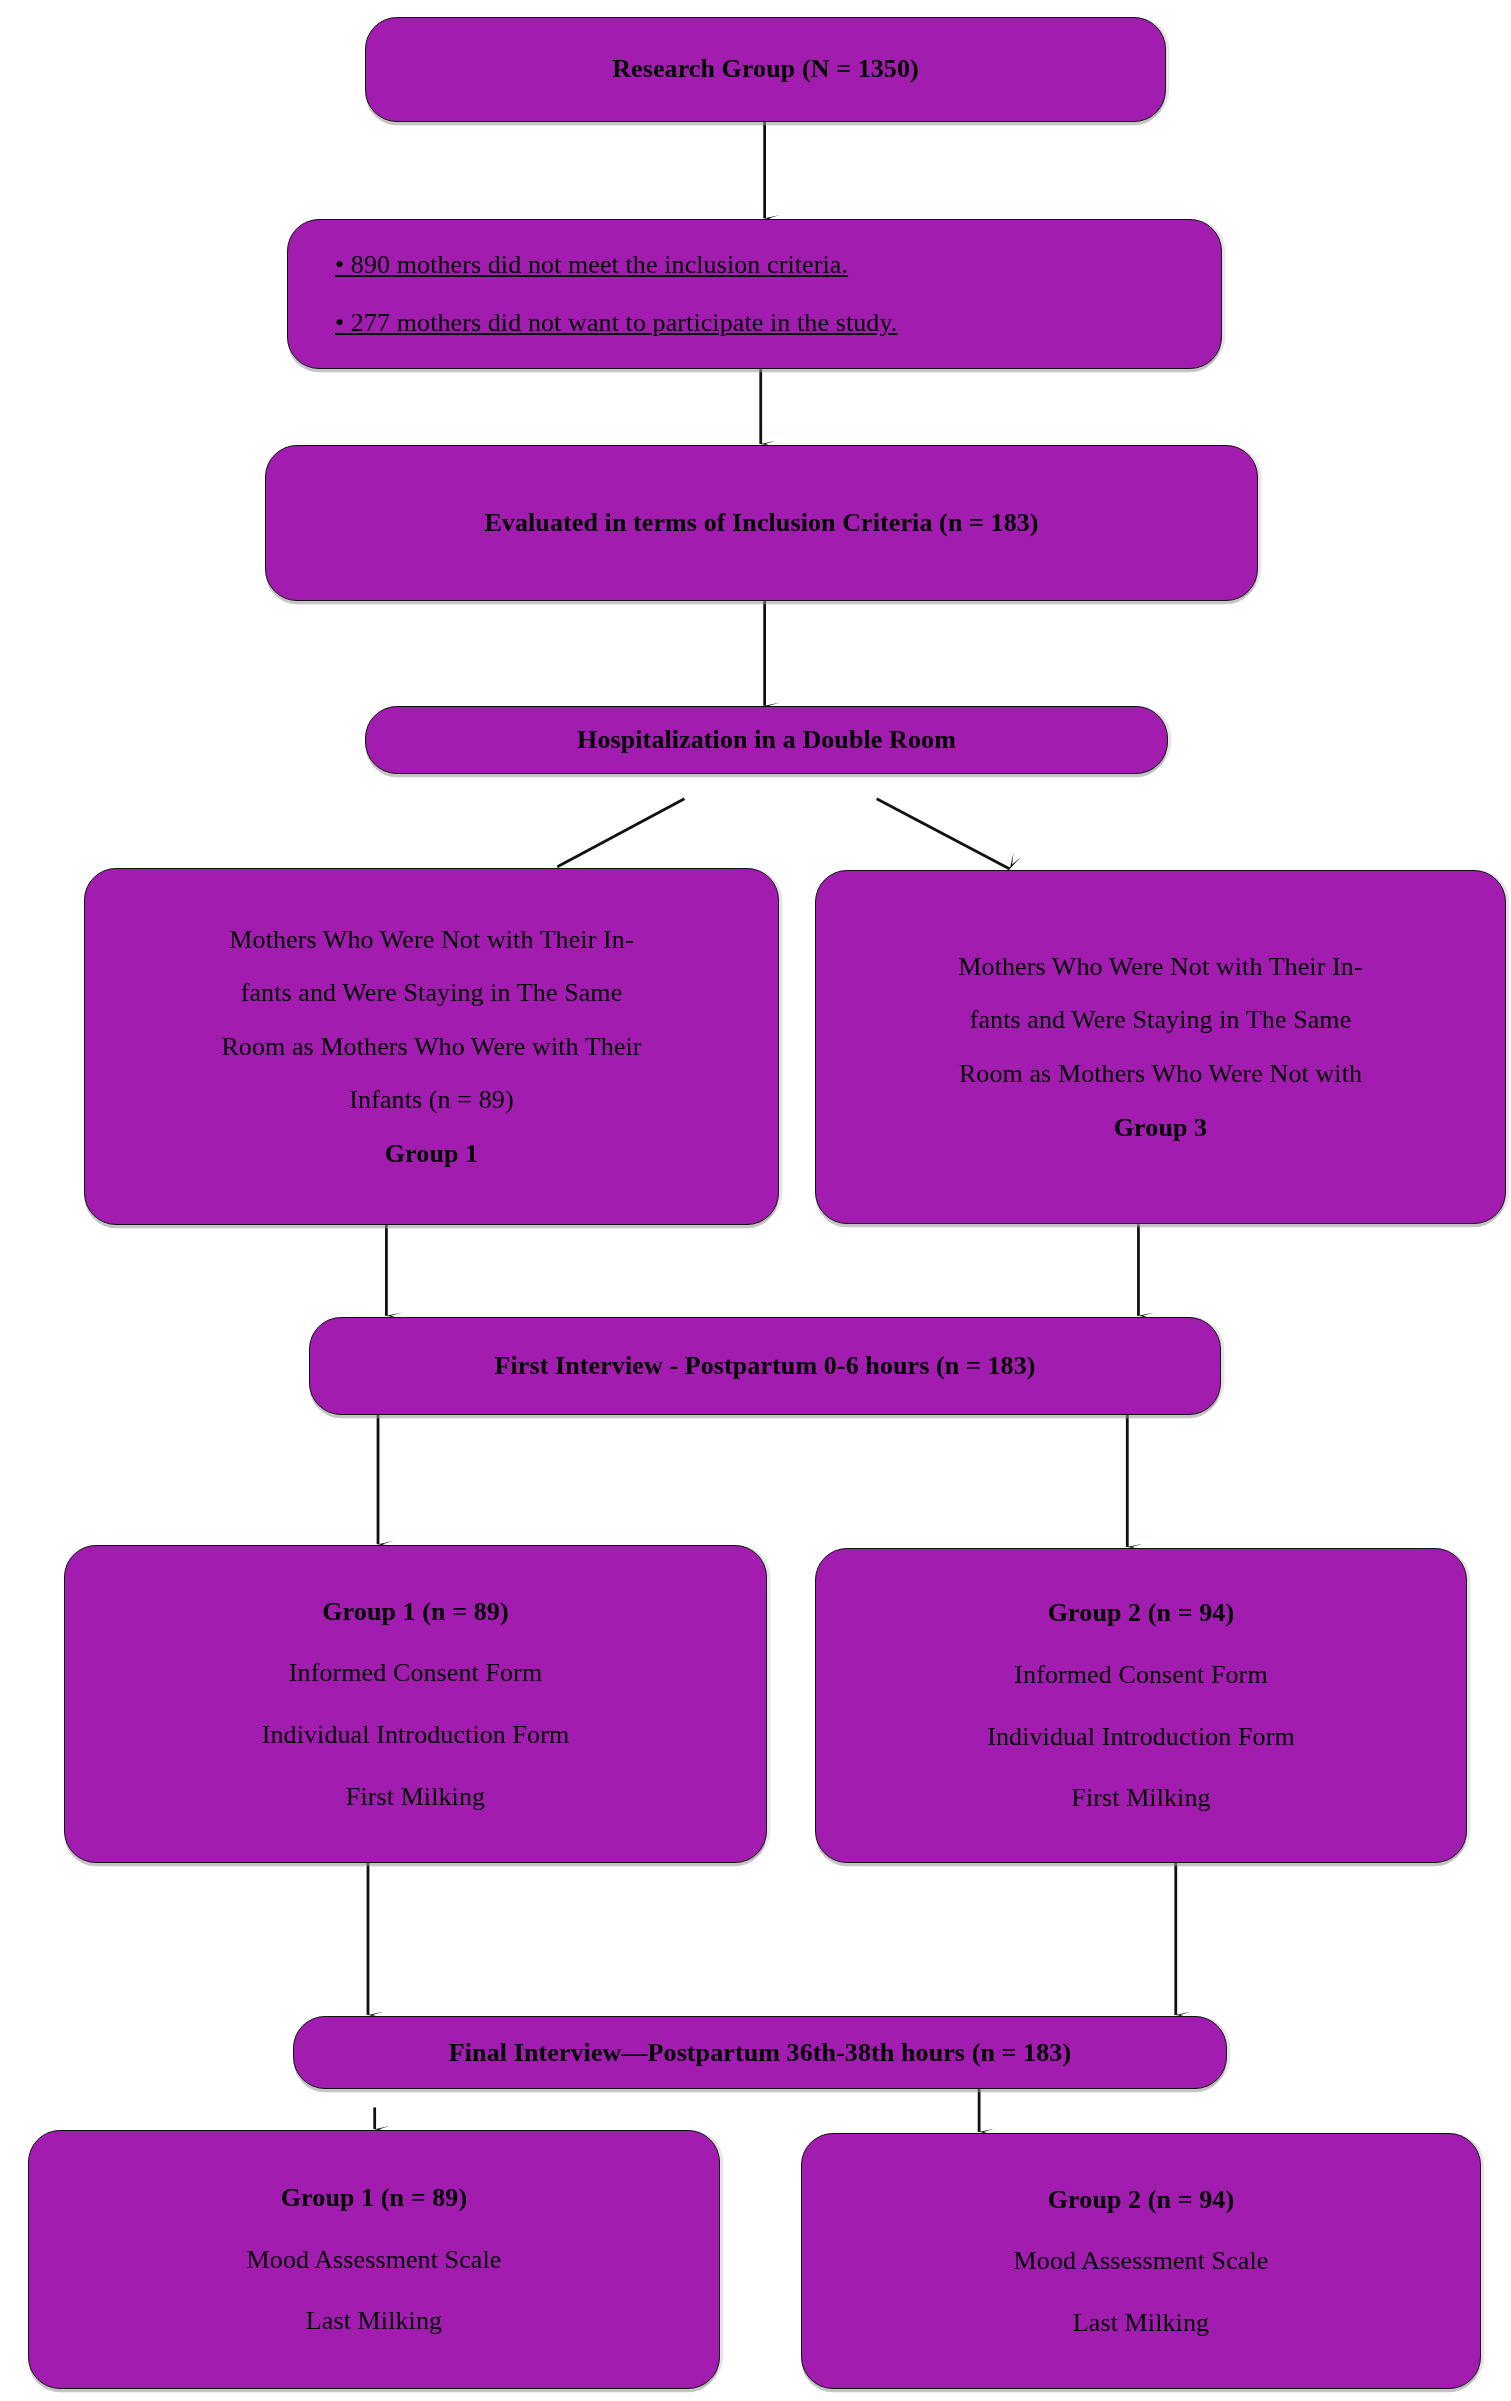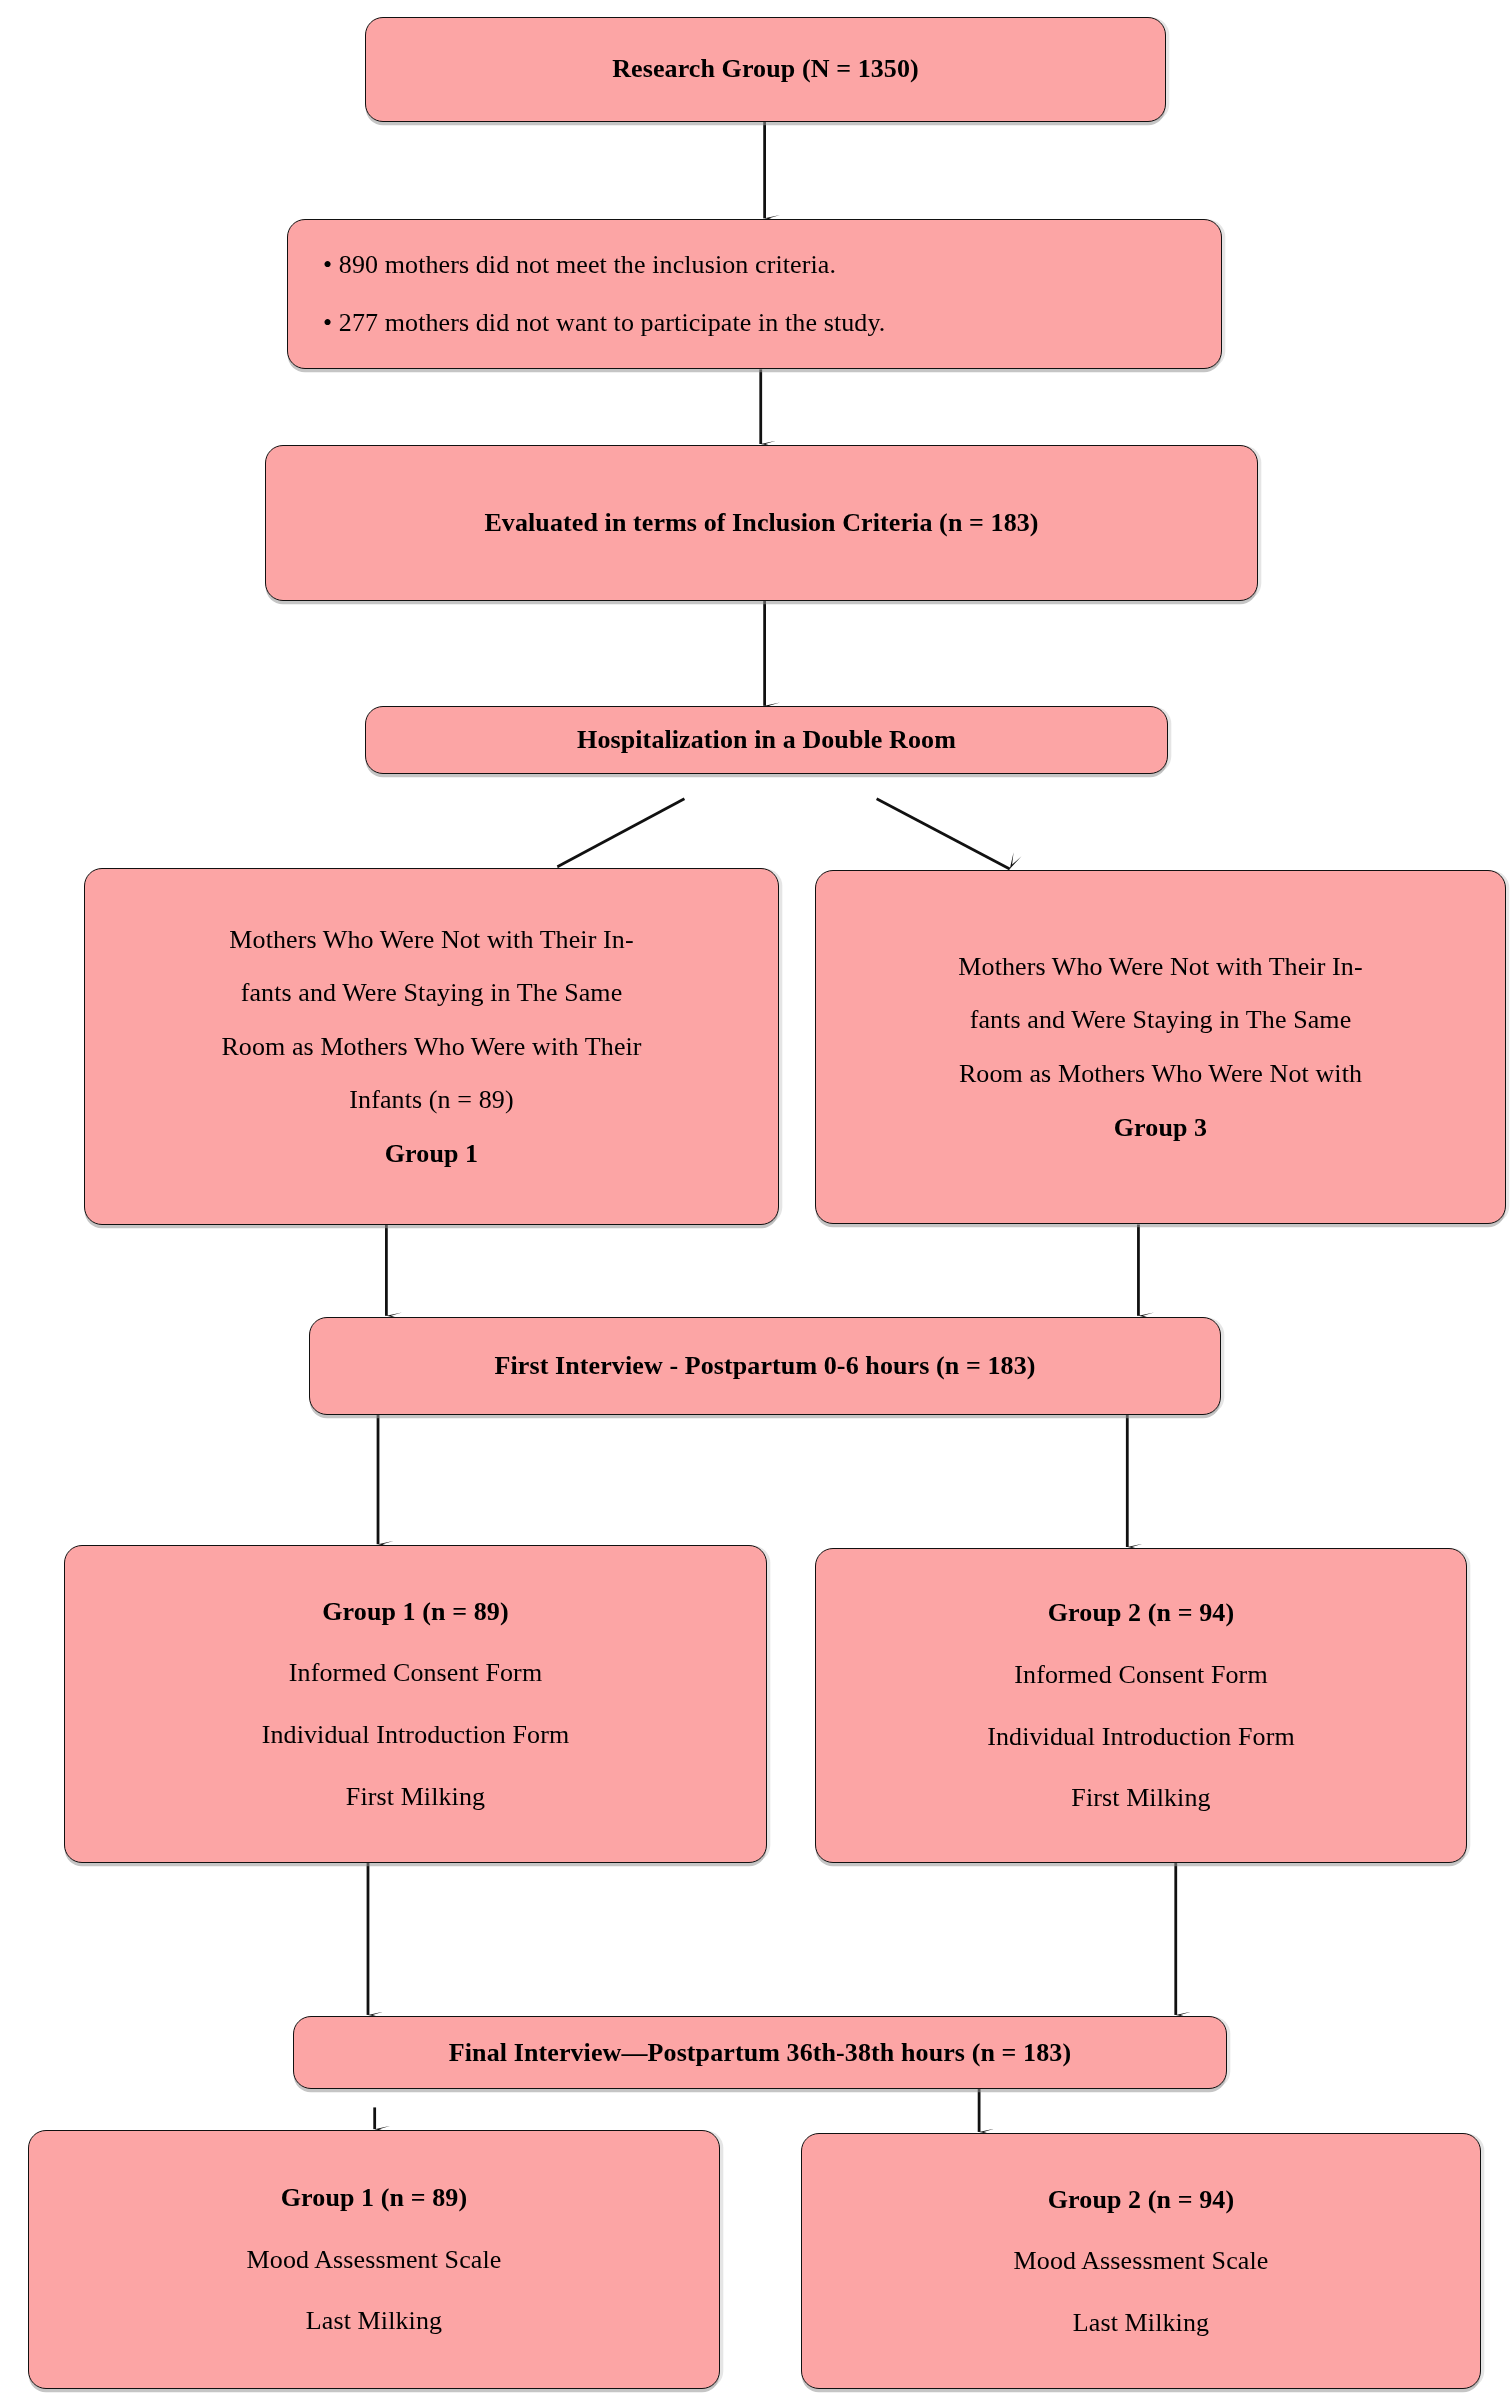--- a/index.html
+++ b/index.html
@@ -7,23 +7,23 @@
     width:1512px;height:2401px;position:relative;overflow:hidden;
     font-family:"Liberation Serif","DejaVu Serif",serif;
     color:#000000;
   }
   #canvas{position:absolute;left:0;top:0;width:1512px;height:2401px;}
   svg.connectors{position:absolute;left:0;top:0;width:1512px;height:2401px;pointer-events:none;}
 
   .node{
     position:absolute;
     box-sizing:border-box;
-    background:#fca5a5;
+    background:#a21caf;
     border:1.7px solid #111111;
-    border-radius:18px;
+    border-radius:32px;
     display:flex;
     flex-direction:column;
     align-items:center;
     justify-content:center;
     text-align:center;
     box-shadow:0 3.9px 0 -0.6px rgba(150,150,150,0.55), 3.9px 0 0 -0.6px rgba(180,180,180,0.35);
   }
   .node .ln{
     display:block;
     width:100%;
@@ -31,21 +31,21 @@
     font-size:26px;
     letter-spacing:0.1px;
   }
   .node .ln.bold{font-weight:bold;}
   .node .ln.bullet{
     text-align:left;
     padding-left:35px;
     box-sizing:border-box;
   }
   .bulletbox{align-items:flex-start;justify-content:center;}
-  .bulletbox .ln{margin:9px 0;}
+  .bulletbox .ln{margin:9px 12px;text-decoration:underline;}
   .gap-sm .ln{margin:2.2px 0;}
   .gap-md .ln{margin:7px 0;}
   .gap-lg .ln{margin:11px 0;}
 </style>
 </head>
 <body>
 
 <div id="canvas">
 
   <svg class="connectors" viewBox="0 0 2713 4310" xmlns="http://www.w3.org/2000/svg">

